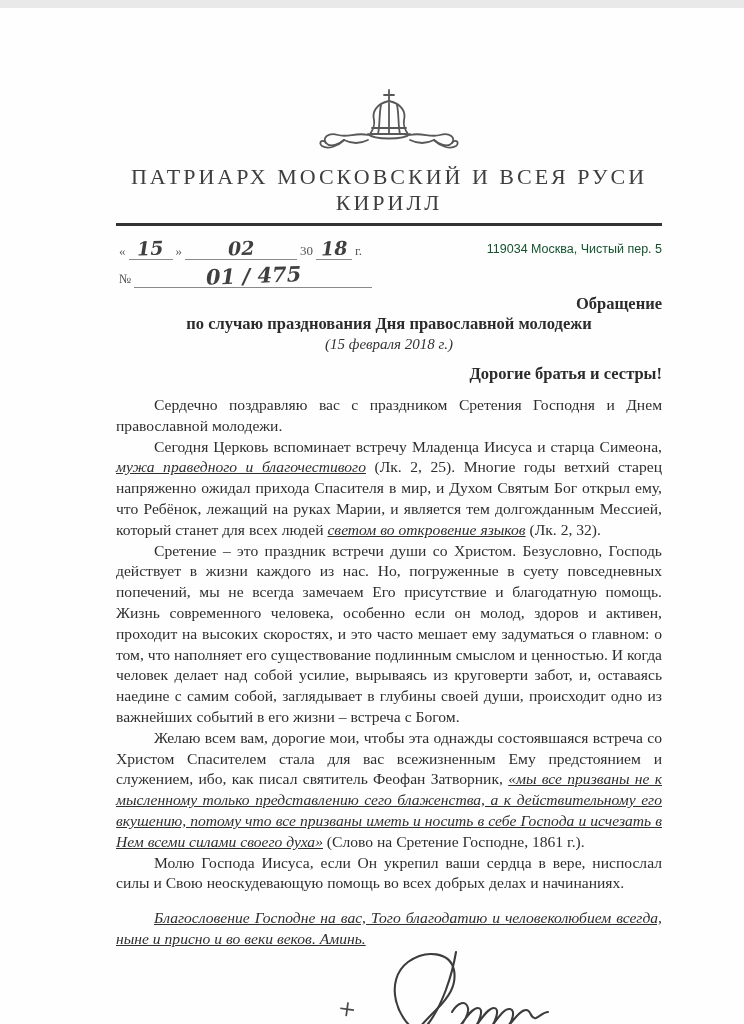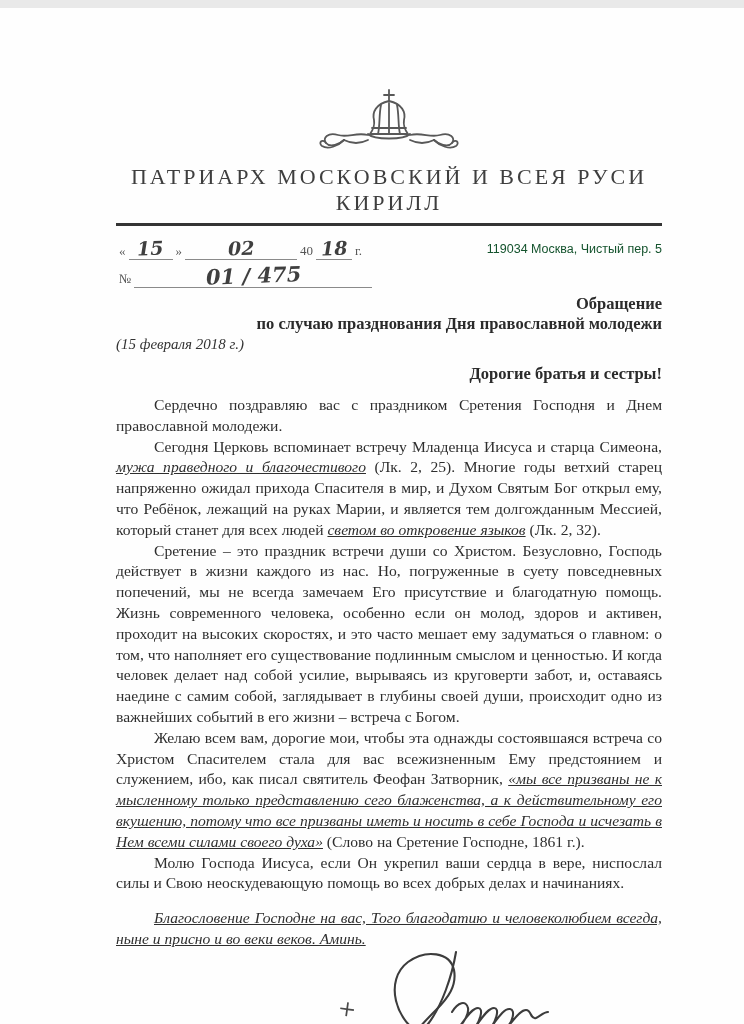--- a/index.html
+++ b/index.html
@@ -46,22 +46,22 @@
     font-size: 19px; color: #3f3f3f;
     display: inline-block; transform: rotate(-2deg);
     line-height: 20px;
   }
   .printed { padding: 0 3px; line-height: 18px; }
   .address { font-family: "Liberation Sans", sans-serif; font-size: 12.5px; color: #14532d; line-height: 22px; }
   .number-row { height: 28px; display: flex; align-items: flex-end; font-size: 13px; color: #555; }
 
   
   .h-main { margin-top: 6px; text-align: right; font-weight: bold; font-size: 16.5px; line-height: 20px; color: #2b2b2b; }
-  .h-sub  { text-align: right; font-weight: bold; font-size: 16.5px; line-height: 20px; color: #2b2b2b; }
-  .h-note { text-align: left; font-style: italic; font-size: 15px; line-height: 20px; color: #333; }
+  .h-sub  { text-align: center; font-weight: bold; font-size: 16.5px; line-height: 20px; color: #2b2b2b; }
+  .h-note { text-align: center; font-style: italic; font-size: 15px; line-height: 20px; color: #333; }
   .salutation { margin-top: 9px; text-align: right; font-weight: bold; font-size: 16.5px; line-height: 21px; color: #2b2b2b; }
 
   
   .letter-body { margin-top: 11px; font-size: 15.6px; line-height: 20.8px; text-align: justify; color: #2e2e2e; }
   .letter-body p { margin: 0; text-indent: 38px; }
   .letter-body p:last-child { margin-top: 14px; }
   .letter-body em { font-style: italic; text-decoration: underline; }
 
   
   .signature-row { position: relative; height: 96px; }
@@ -112,21 +112,21 @@
     </div>
 
     <hr class="lh-rule">
 
     <div class="date-row">
       <div class="date-left">
         <span class="printed">«</span>
           <span class="blank blank-day"><span class="hand">15</span></span>
           <span class="printed">»</span>
           <span class="blank blank-month"><span class="hand">02</span></span>
-          <span class="printed">40</span>
+          <span class="printed">30</span>
           <span class="blank blank-year"><span class="hand">18</span></span>
           <span class="printed">г.</span>
       </div>
       <div class="address">119034 Москва, Чистый пер. 5</div>
     </div>
 
     <div class="number-row">
       <span class="printed">№</span>
         <span class="blank blank-number"><span class="hand" style="font-size:21px">01 / 475</span></span>
     </div>

